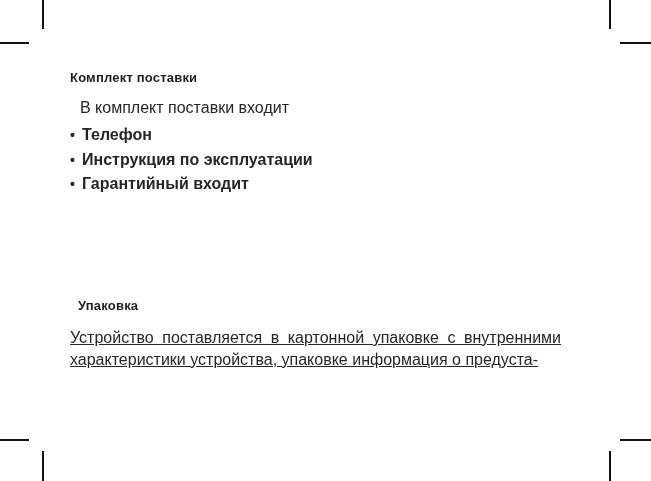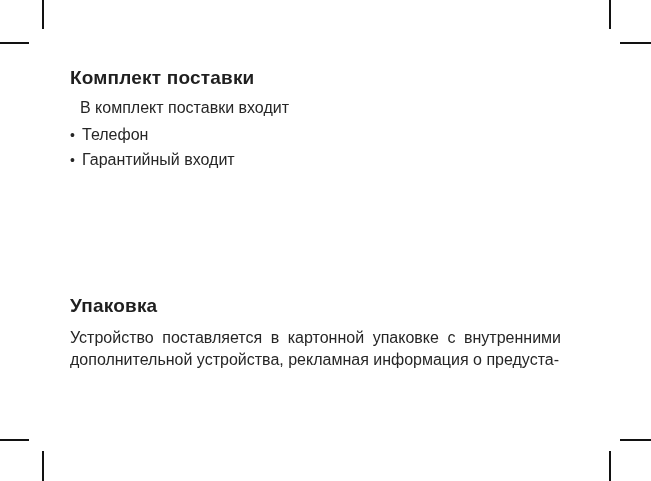--- a/index.html
+++ b/index.html
@@ -26,62 +26,64 @@
   .mark.tr-v { left: 609px; top: 0;     width: 1.5px; height: 29px; }
   .mark.tr-h { left: 620px; top: 42px;  width: 31px;  height: 1.5px; }
   .mark.bl-h { left: 0;     top: 439px; width: 29px;  height: 1.5px; }
   .mark.bl-v { left: 42px;  top: 451px; width: 1.5px; height: 30px; }
   .mark.br-h { left: 620px; top: 439px; width: 31px;  height: 1.5px; }
   .mark.br-v { left: 609px; top: 451px; width: 1.5px; height: 30px; }
 
   .heading {
     position: absolute;
     left: 70px;
-    font-size: 19px;
+    font-size: 13px;
     line-height: 23px;
     font-weight: bold;
     color: #1f1f1f;
     letter-spacing: 0.2px;
     white-space: nowrap;
   }
   .heading.h-contents  { top: 66px; }
-  .heading.h-packaging { top: 294px; }
+  .heading.h-packaging { top: 294px; margin-left: 8px; }
 
   .intro {
     position: absolute;
     left: 80px;
     top: 97px;
     font-size: 16px;
     line-height: 22px;
     white-space: nowrap;
   }
 
   .supply-list {
     position: absolute;
     left: 70px;
     top: 123px;
     font-size: 16px;
     line-height: 23.6px;
+    font-weight: bold;
   }
   .supply-list .li {
     white-space: nowrap;
   }
   .supply-list .bullet {
     display: inline-block;
     width: 12px;
     font-size: 14px;
   }
 
   .para {
     position: absolute;
     left: 70px;
     top: 327px;
     width: 491px;
     font-size: 16px;
     line-height: 21.7px;
+    text-decoration: underline;
   }
   .para .pline {
     text-align: justify;
     text-align-last: justify;
   }
   .para .pline.last {
     text-align-last: left;
   }
 </style>
 </head>
@@ -100,24 +102,27 @@
 
   <div class="heading h-contents">Комплект поставки</div>
 
   <div class="intro">В комплект поставки входит</div>
 
   <div class="supply-list">
     <div class="li">
       <span class="bullet">•</span><span>Телефон</span>
     </div>
     <div class="li">
+      <span class="bullet">•</span><span>Инструкция по эксплуатации</span>
+    </div>
+    <div class="li">
       <span class="bullet">•</span><span>Гарантийный входит</span>
     </div>
   </div>
 
   <div class="heading h-packaging">Упаковка</div>
 
   <div class="para">
     <div class="pline">Устройство поставляется в картонной упаковке с внутренними</div>
-    <div class="pline last">дополнительной устройства, рекламная информация о предуста-</div>
+    <div class="pline last">характеристики устройства, упаковке информация о предуста-</div>
   </div>
 
 </div>
 
 </body></html>

